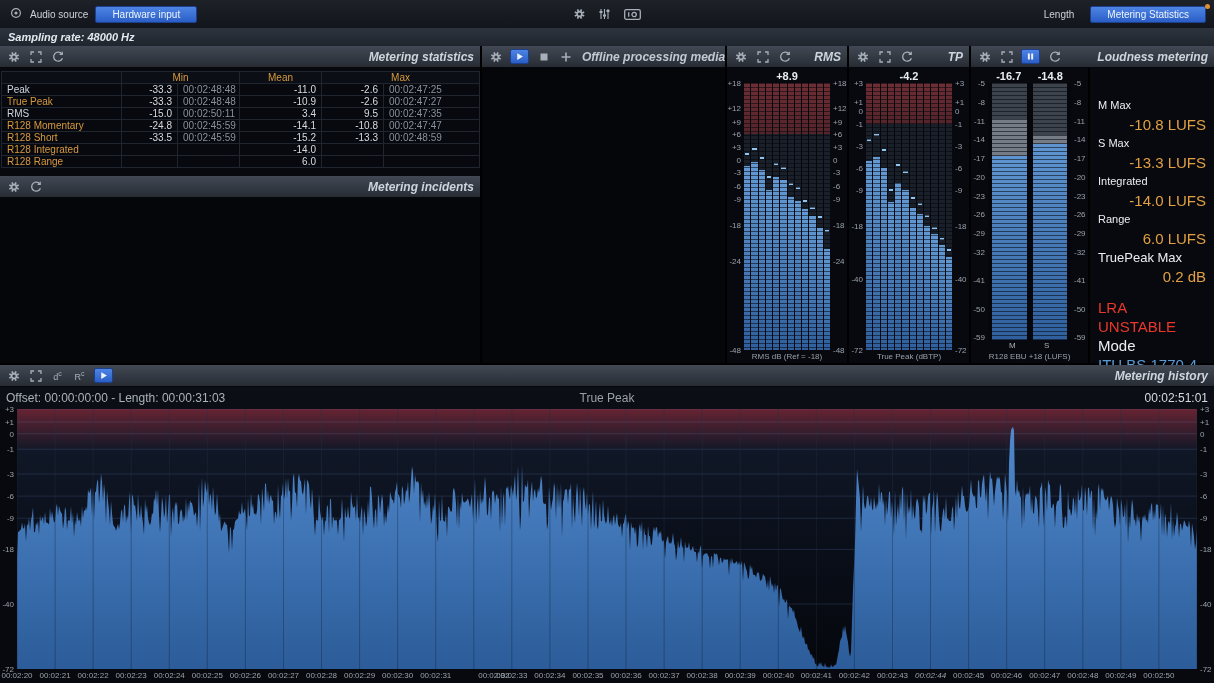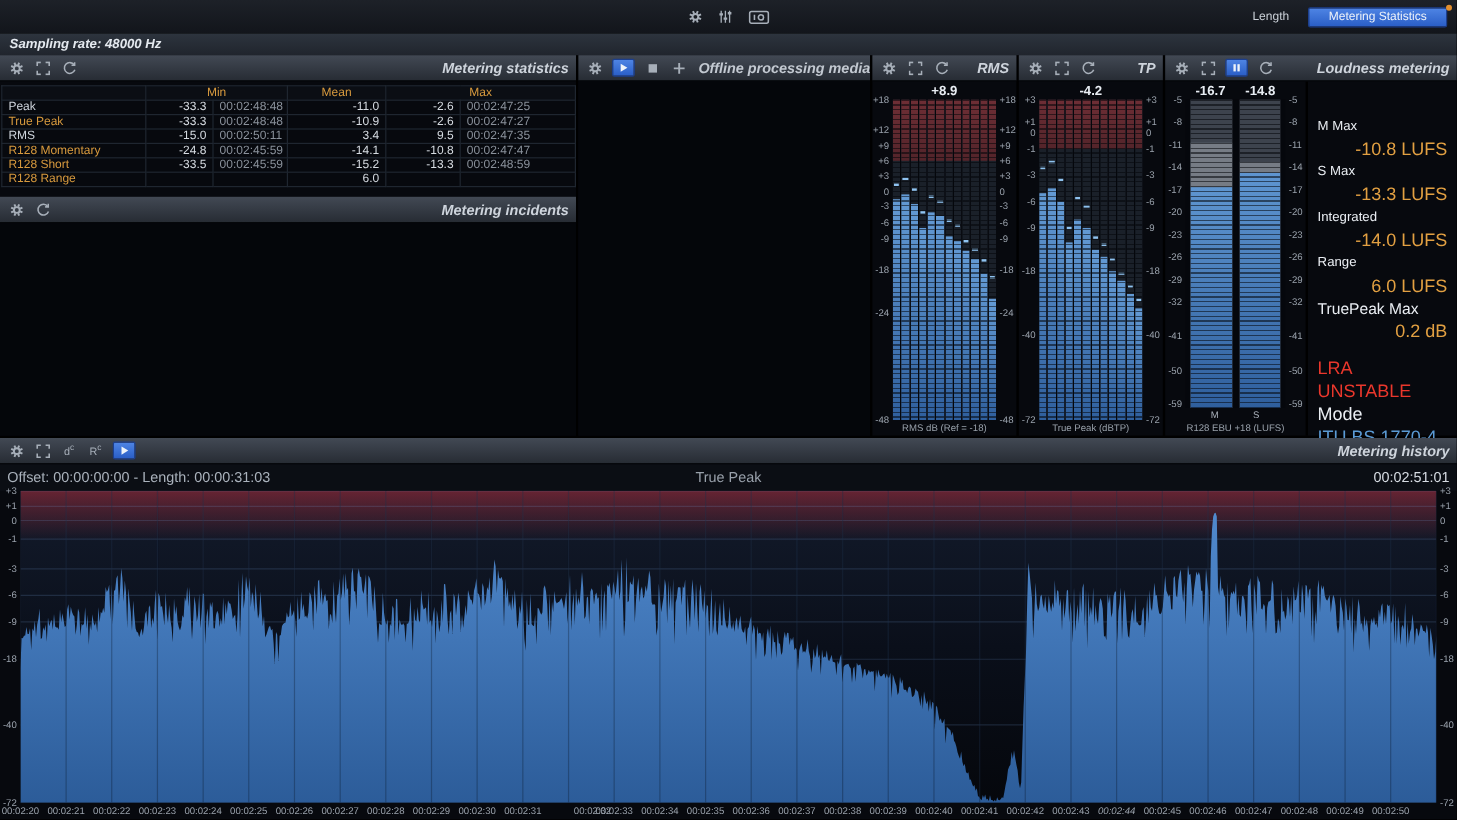--- a/index.html
+++ b/index.html
@@ -96,20 +96,30 @@
   .hist-plot{flex:1;display:flex;min-height:0;}
   .plot-area{flex:1;position:relative;min-width:0;}
   .plot-area svg{position:absolute;inset:0;width:100%;height:100%;}
   .time-row{flex:0 0 14px;position:relative;font-size:8px;color:#9aa2ac;}
   .time-row span{position:absolute;top:2px;transform:translateX(-50%);white-space:nowrap;}
 </style>
 </head>
 <body>
 
 <div class="topbar">
+  <div class="tb-left">
+    <span><span class="icon-btn">
+          <svg viewBox="0 0 12 12" stroke="#a7afb9" stroke-width="1.2" fill="none">
+            <circle cx="6" cy="6" r="4.4"></circle>
+            <circle cx="6" cy="6" r="1.6" fill="#a7afb9" stroke="none"></circle>
+          </svg>
+        </span></span>
+    <span class="flat-label">Audio source</span>
+    <button class="blue-btn">Hardware input</button>
+  </div>
   <div class="tb-center">
       <span class="icon-btn">
         <svg viewBox="0 0 12 12" stroke="#a7afb9" stroke-width="1.6" fill="none">
           <circle cx="6" cy="6" r="2.4"></circle>
           <line x1="8.7" y1="7.1" x2="10.7" y2="8.0"></line>
           <line x1="7.1" y1="8.7" x2="8.0" y2="10.7"></line>
           <line x1="4.9" y1="8.7" x2="4.0" y2="10.7"></line>
           <line x1="3.3" y1="7.1" x2="1.3" y2="8.0"></line>
           <line x1="3.3" y1="4.9" x2="1.3" y2="4.0"></line>
           <line x1="4.9" y1="3.3" x2="4.0" y2="1.3"></line>
@@ -224,20 +234,28 @@
             <td class="val">-10.8</td>
             <td class="tim">00:02:47:47</td>
           </tr>
           <tr class="accent">
             <td class="lbl">R128 Short</td>
             <td class="val">-33.5</td>
             <td class="tim">00:02:45:59</td>
             <td class="val">-15.2</td>
             <td class="val">-13.3</td>
             <td class="tim">00:02:48:59</td>
+          </tr>
+          <tr class="accent">
+            <td class="lbl">R128 Integrated</td>
+            <td class="val"></td>
+            <td class="tim"></td>
+            <td class="val">-14.0</td>
+            <td class="val"></td>
+            <td class="tim"></td>
           </tr>
           <tr class="accent">
             <td class="lbl">R128 Range</td>
             <td class="val"></td>
             <td class="tim"></td>
             <td class="val">6.0</td>
             <td class="val"></td>
             <td class="tim"></td>
           </tr>
         </tbody>

